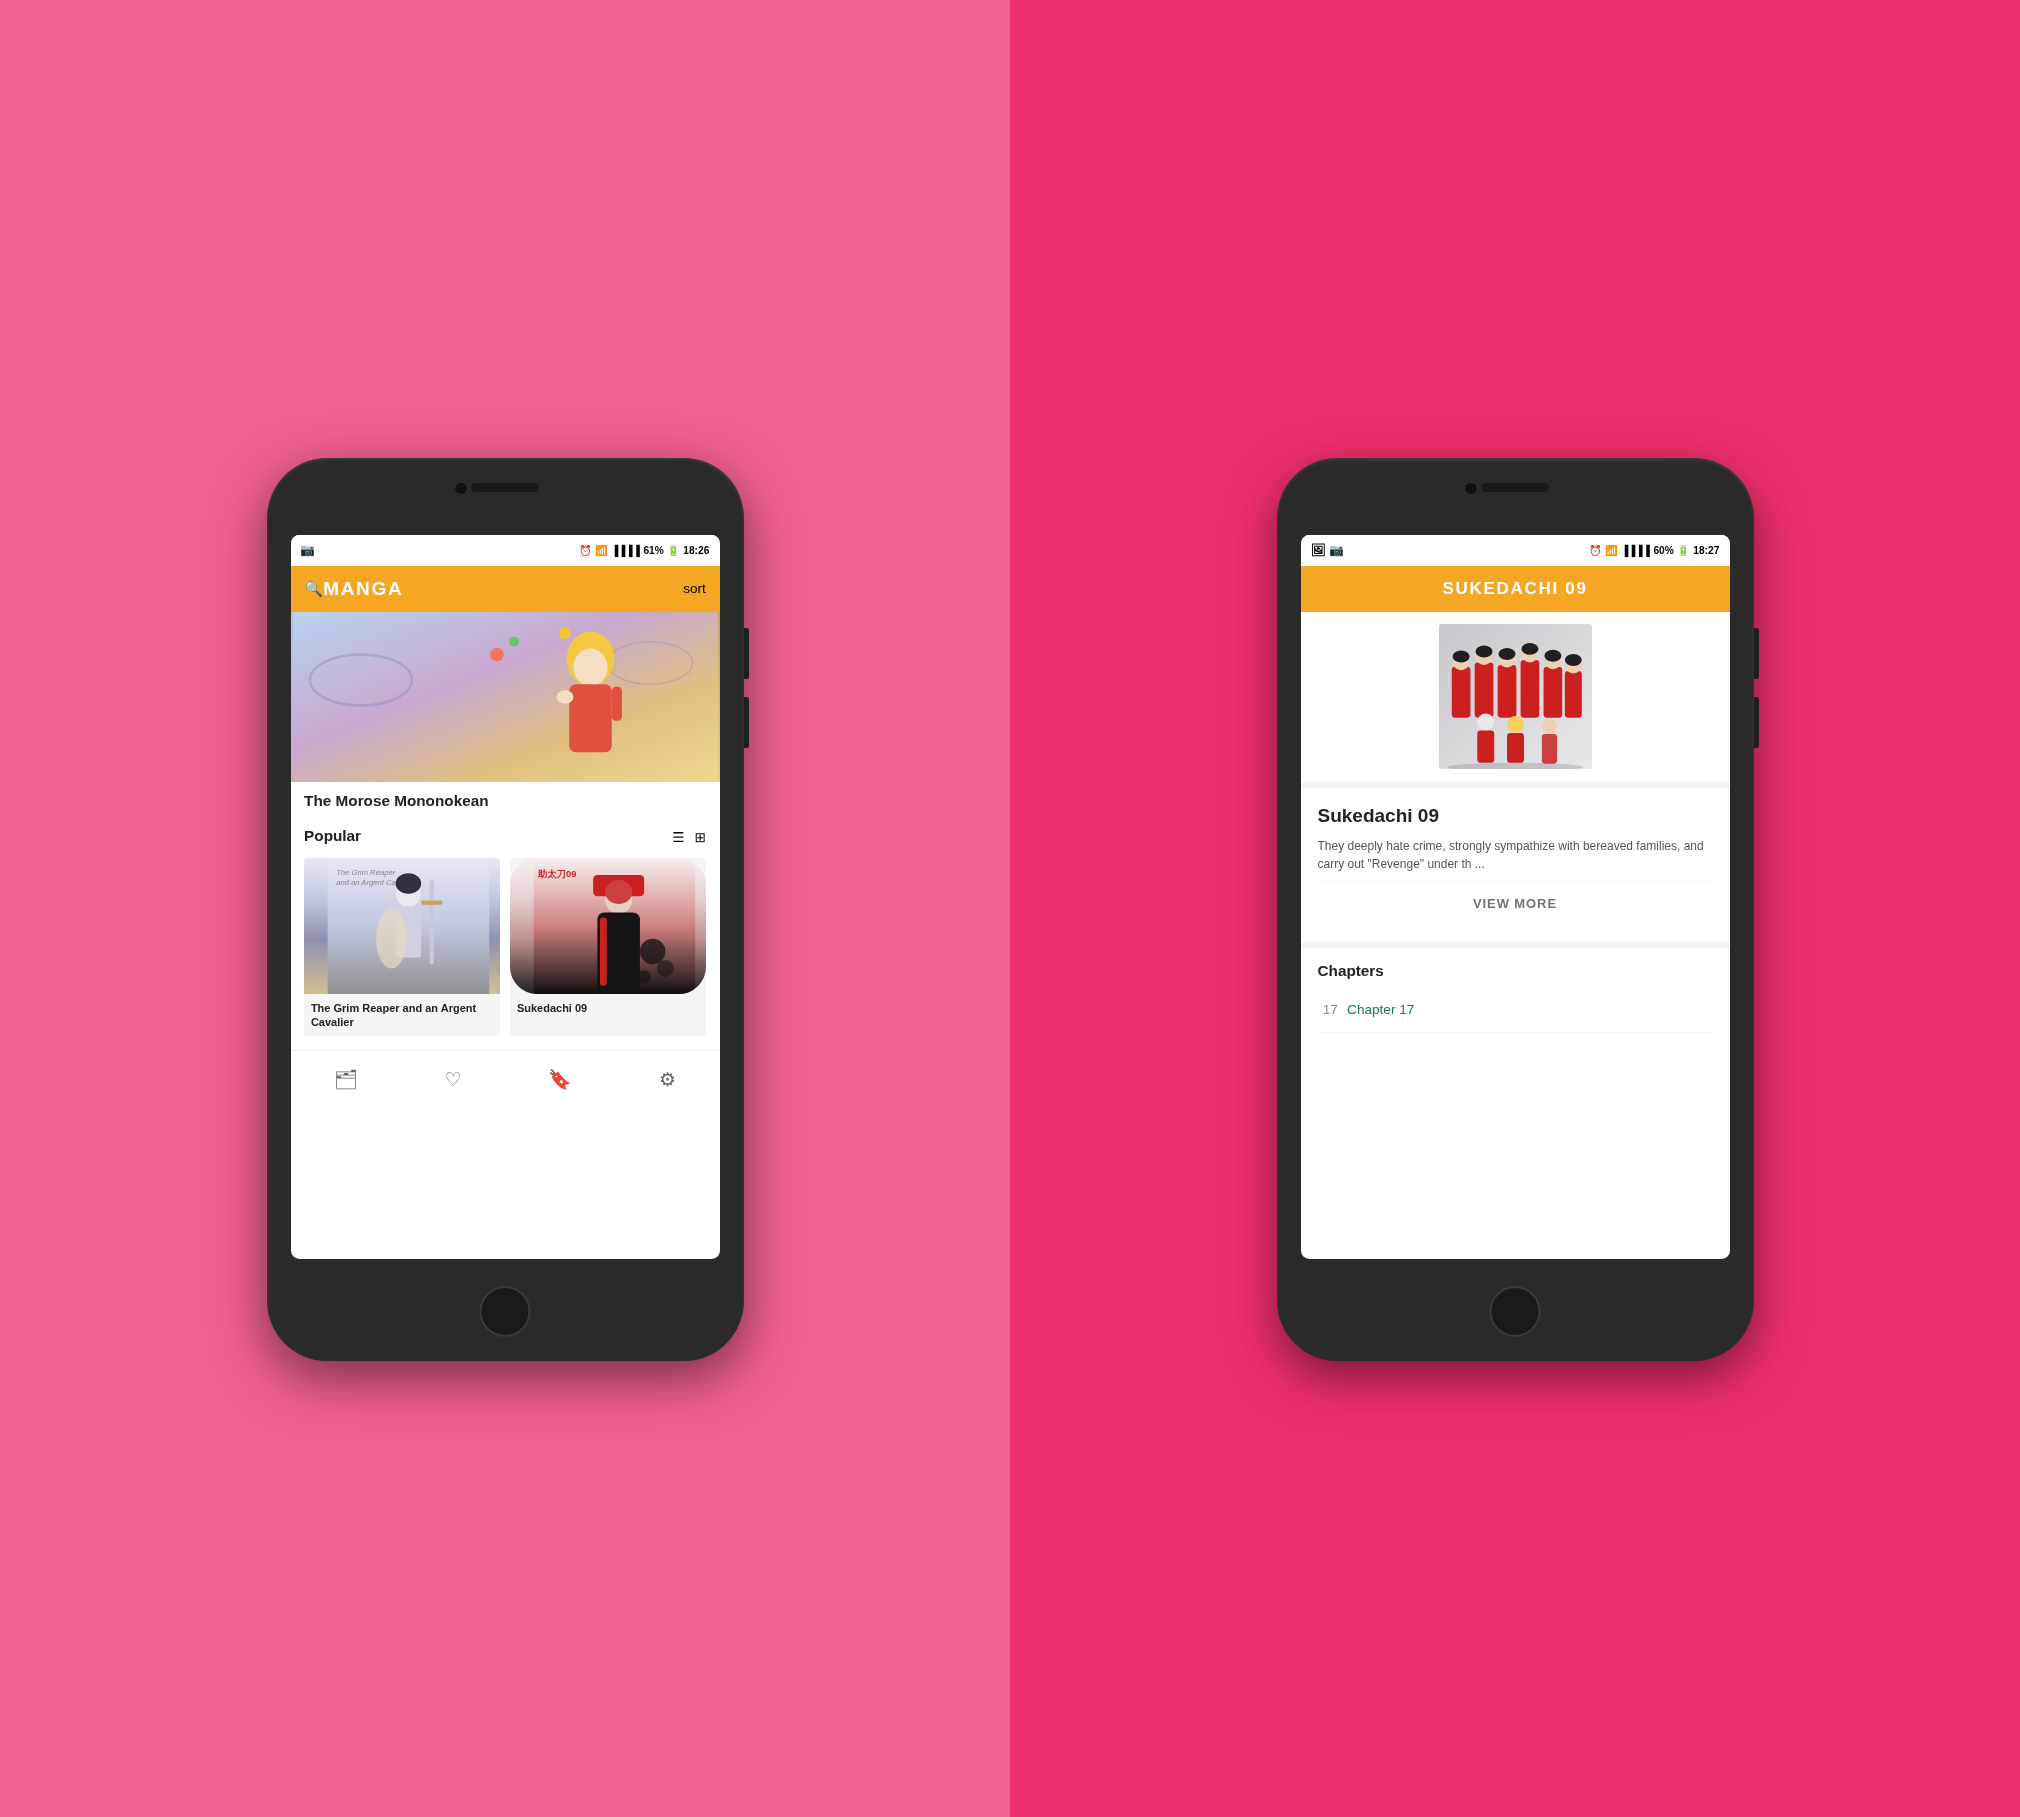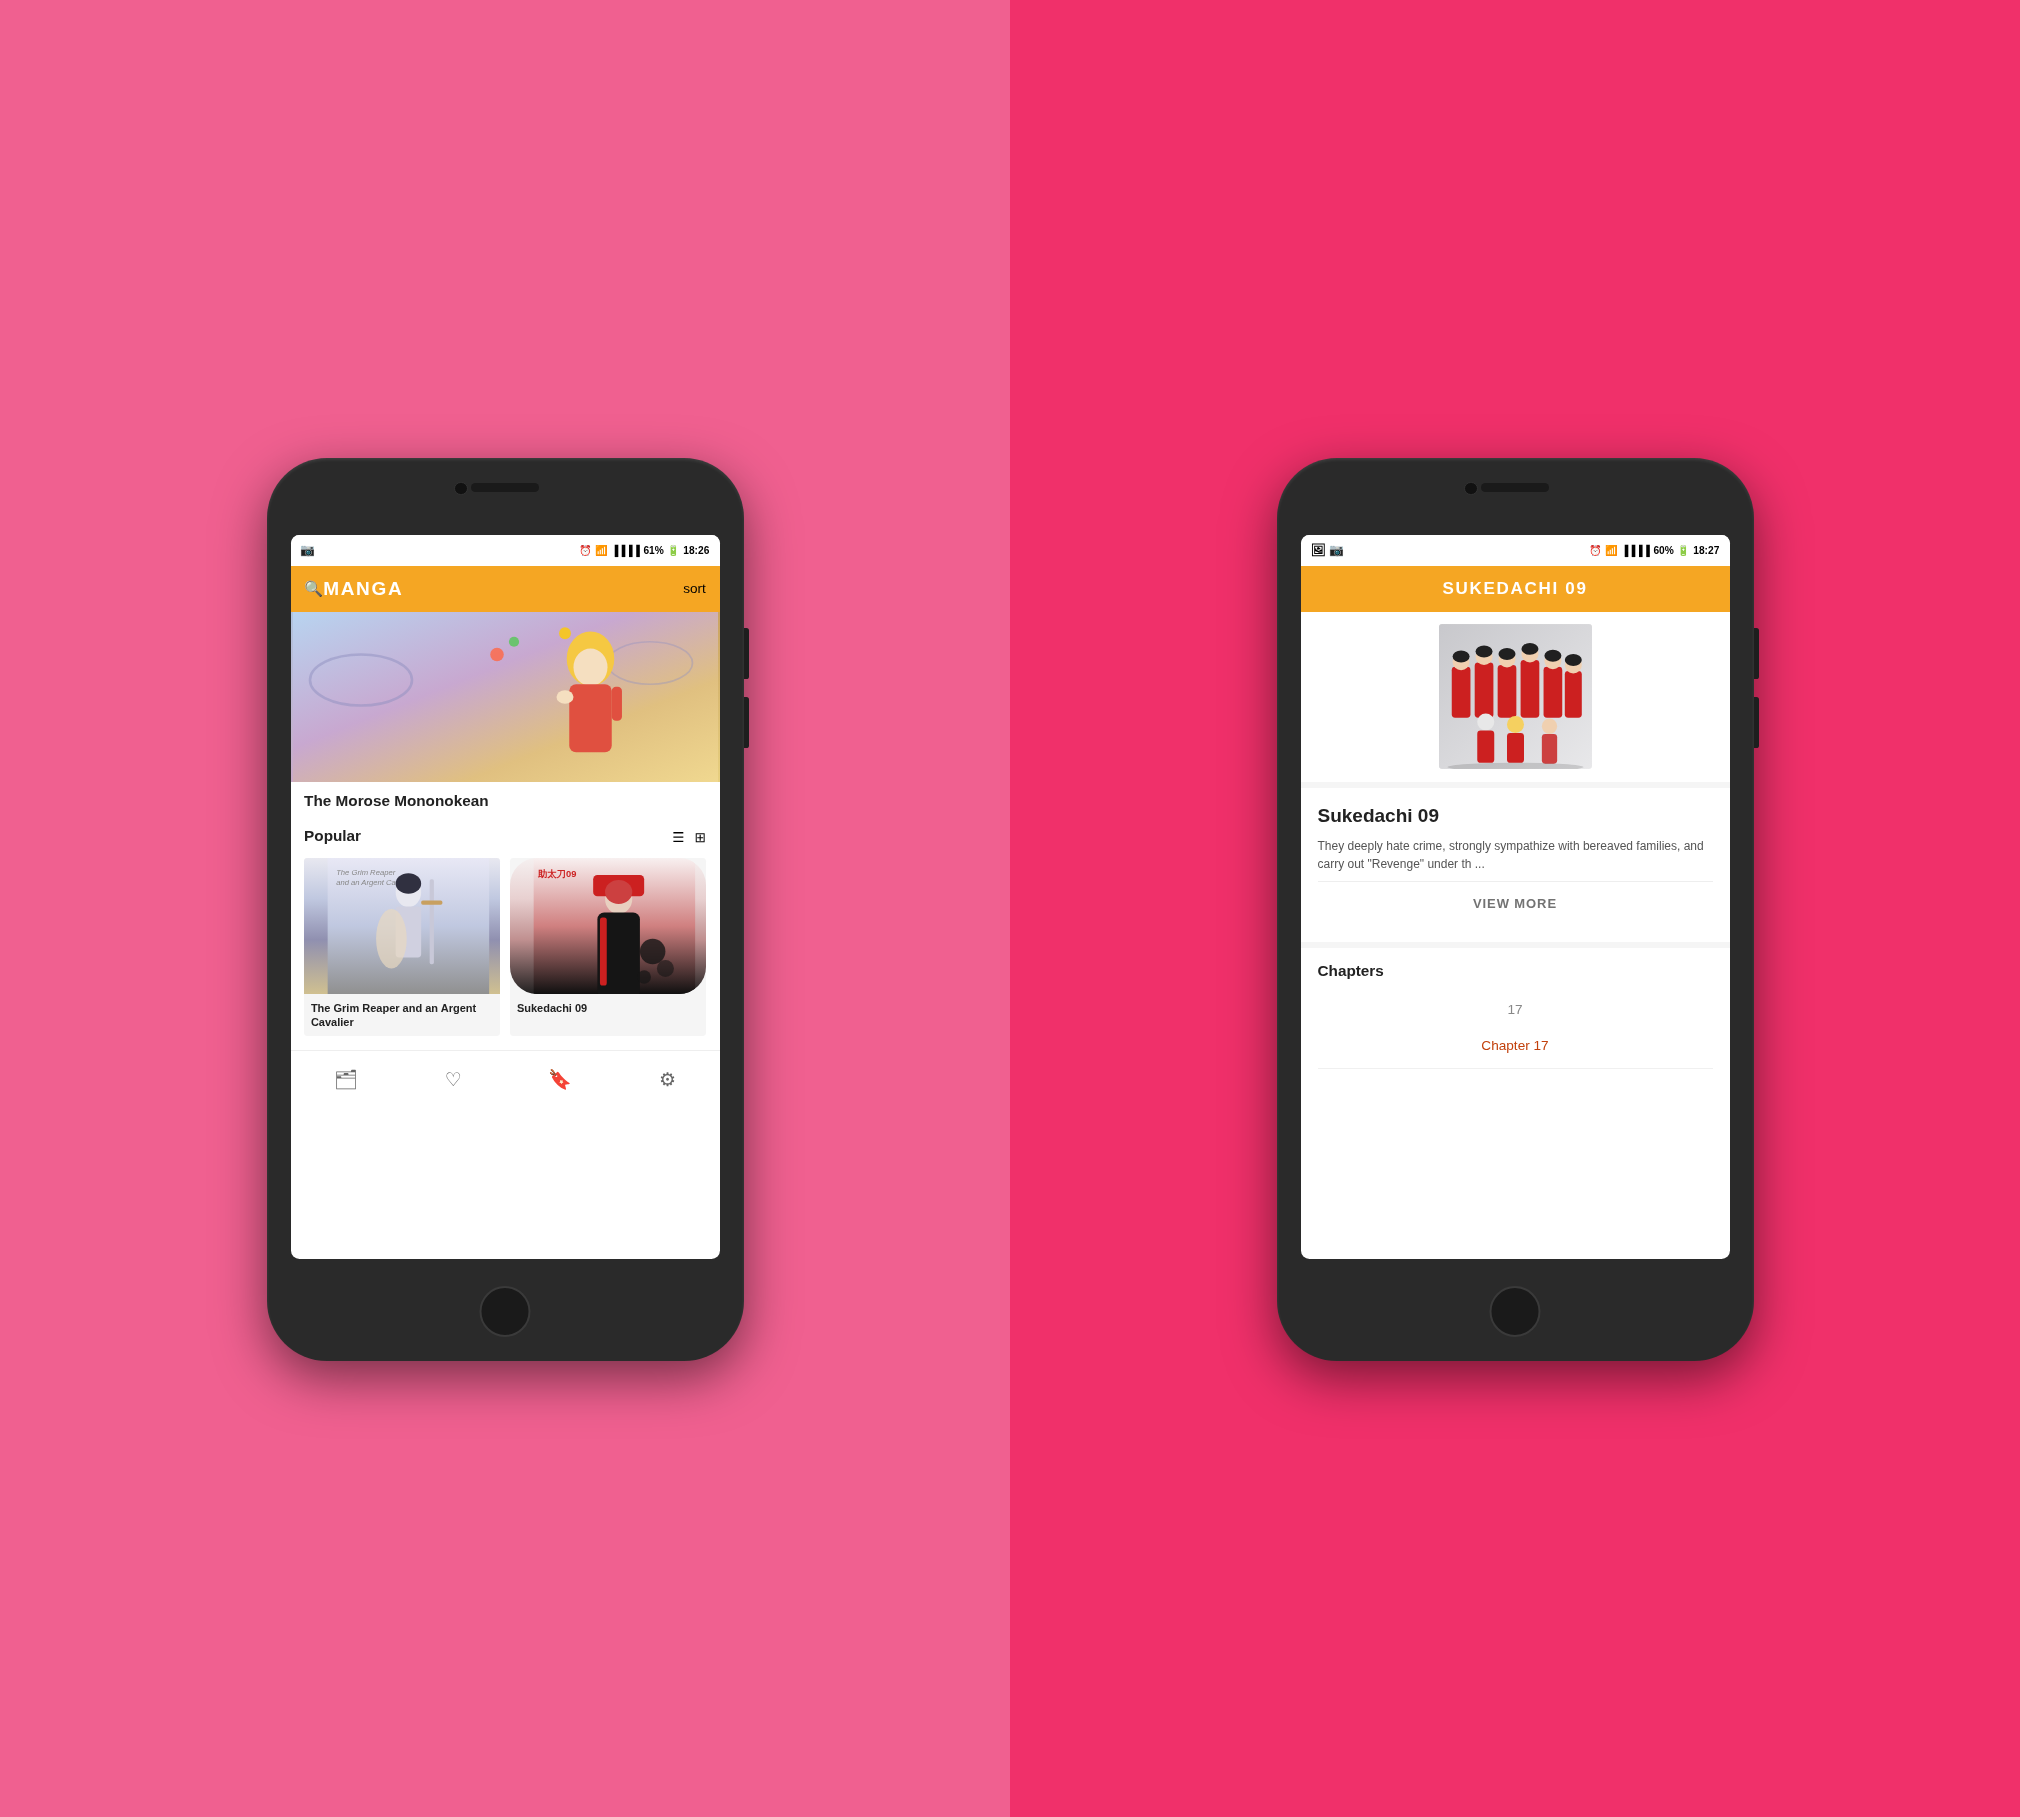--- a/index.html
+++ b/index.html
@@ -338,37 +338,35 @@
 
     .chapters-title {
       font-size: 15.3px;
       font-weight: bold;
       color: #222;
       margin-bottom: 6.8px;
     }
 
     .chapter-item {
       display: flex;
-      align-items: center;
       padding: 15.3px 0;
       border-bottom: 0.9px solid #f0f0f0;
-      gap: 21px;
-      flex-direction: column;
+      gap: 4px;
     }
 
     .chapter-num {
       font-size: 13.6px;
       color: #888;
       width: 25.6px;
       text-align: center;
     }
 
     .chapter-name {
       font-size: 13.6px;
-      color: #c2410c;
+      color: #15803d;
       font-weight: 500;
       flex: 1;
     }
 
     .crown-icon {
       font-size: 15.3px;
       color: #F5A623;
     }
 
     

